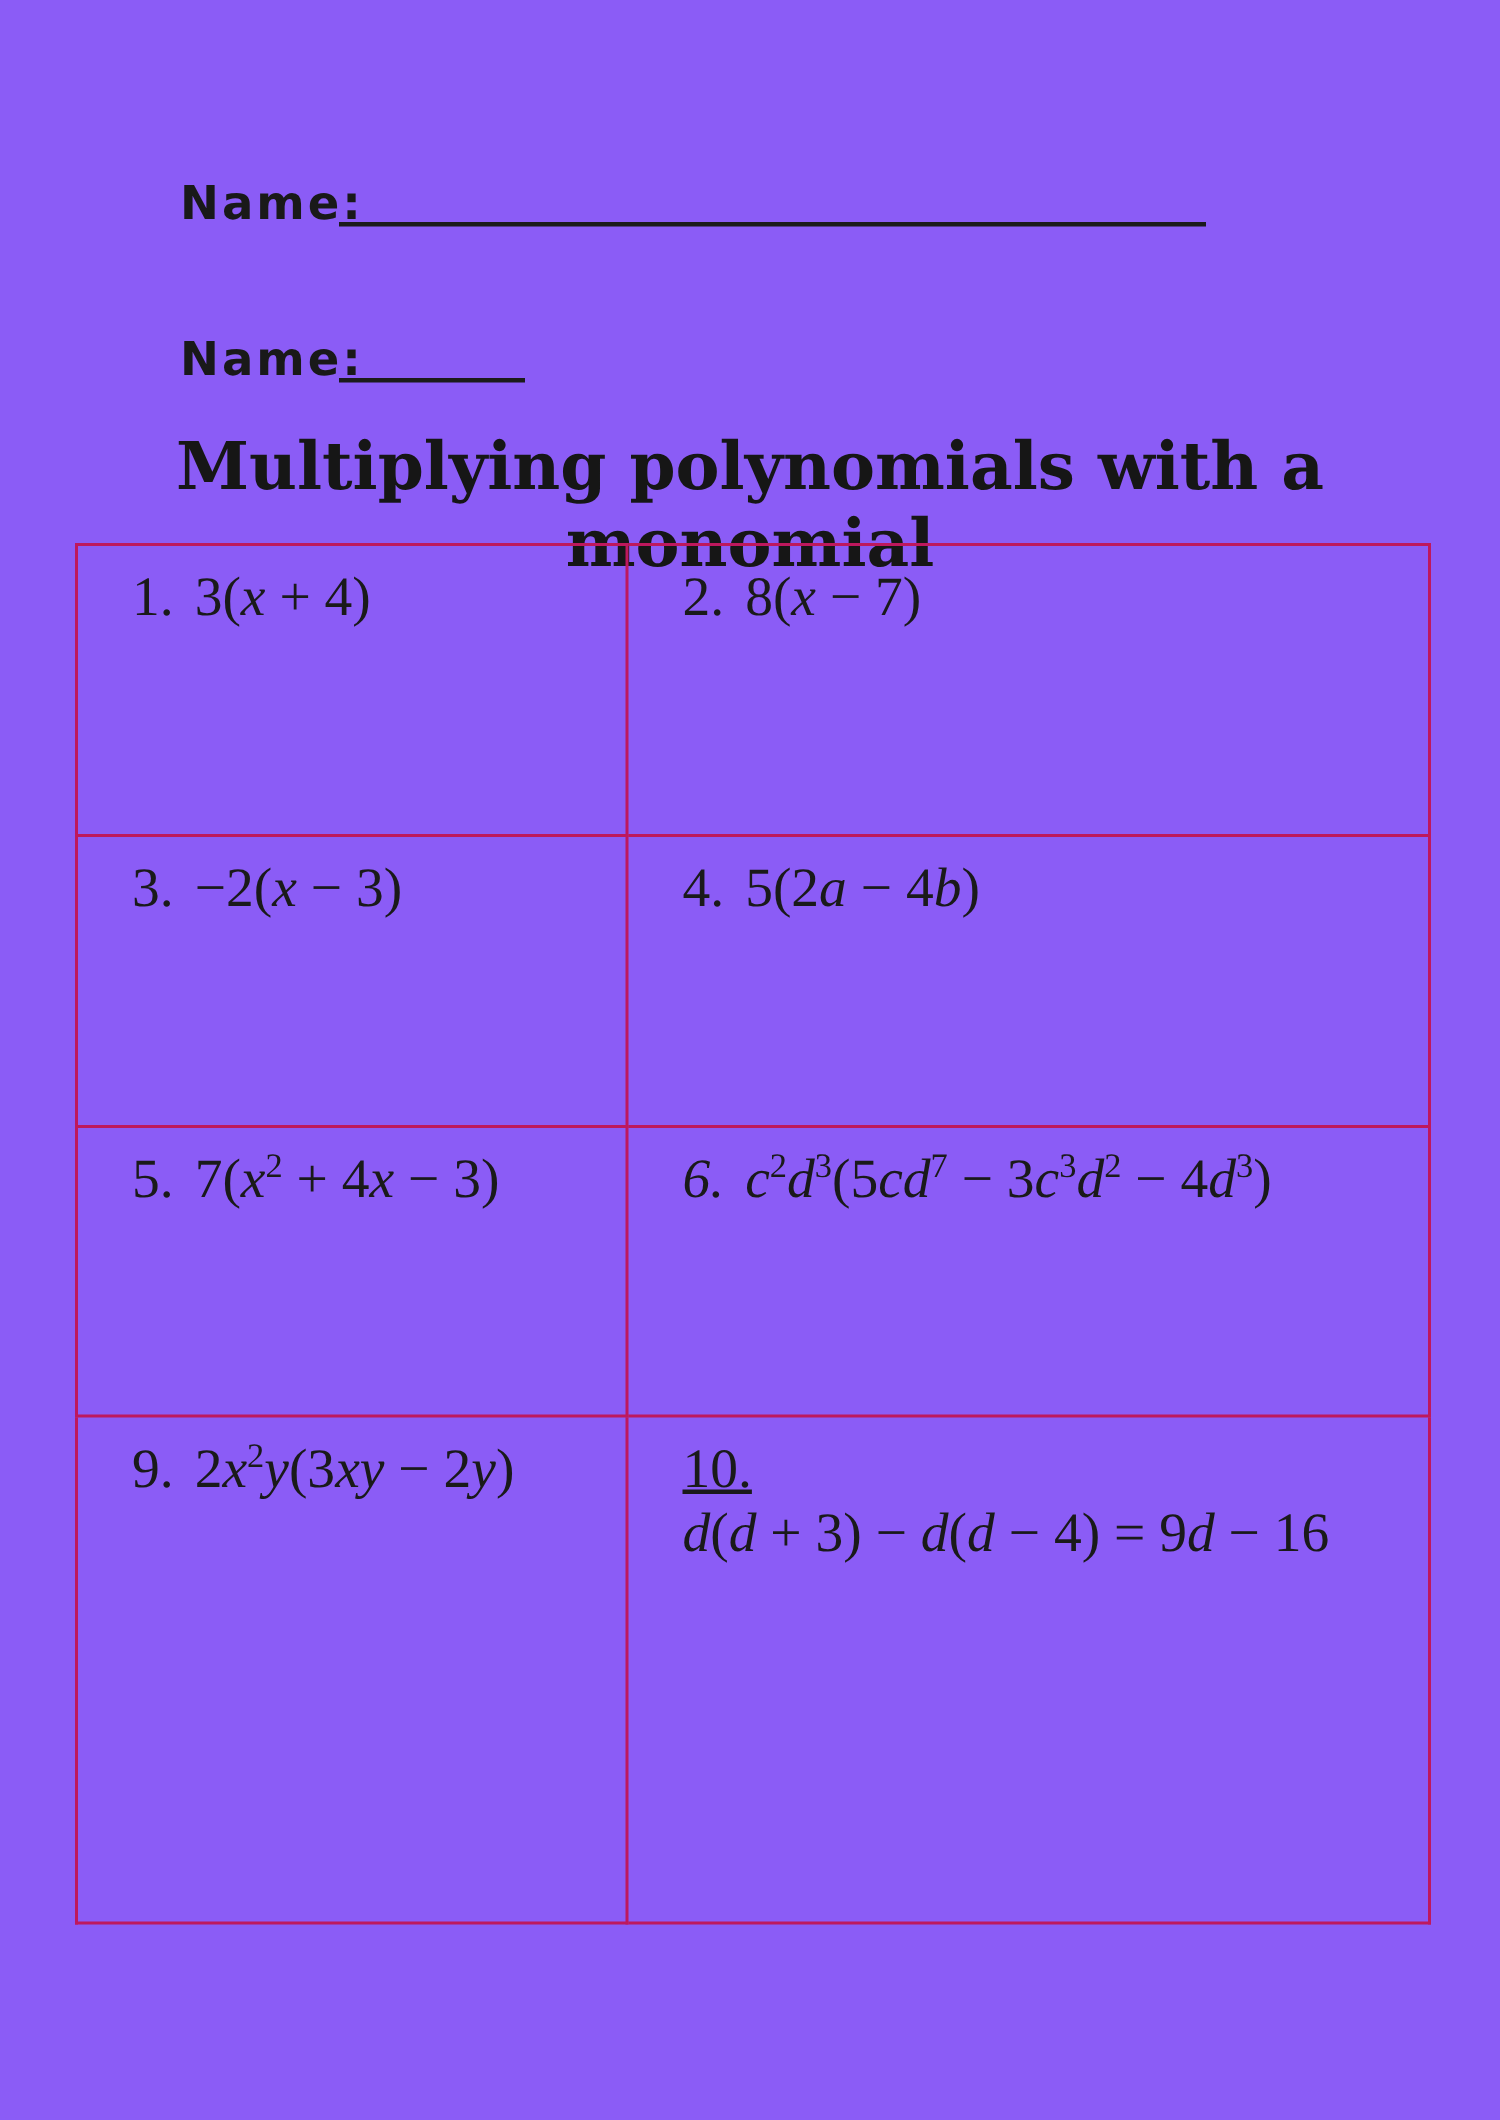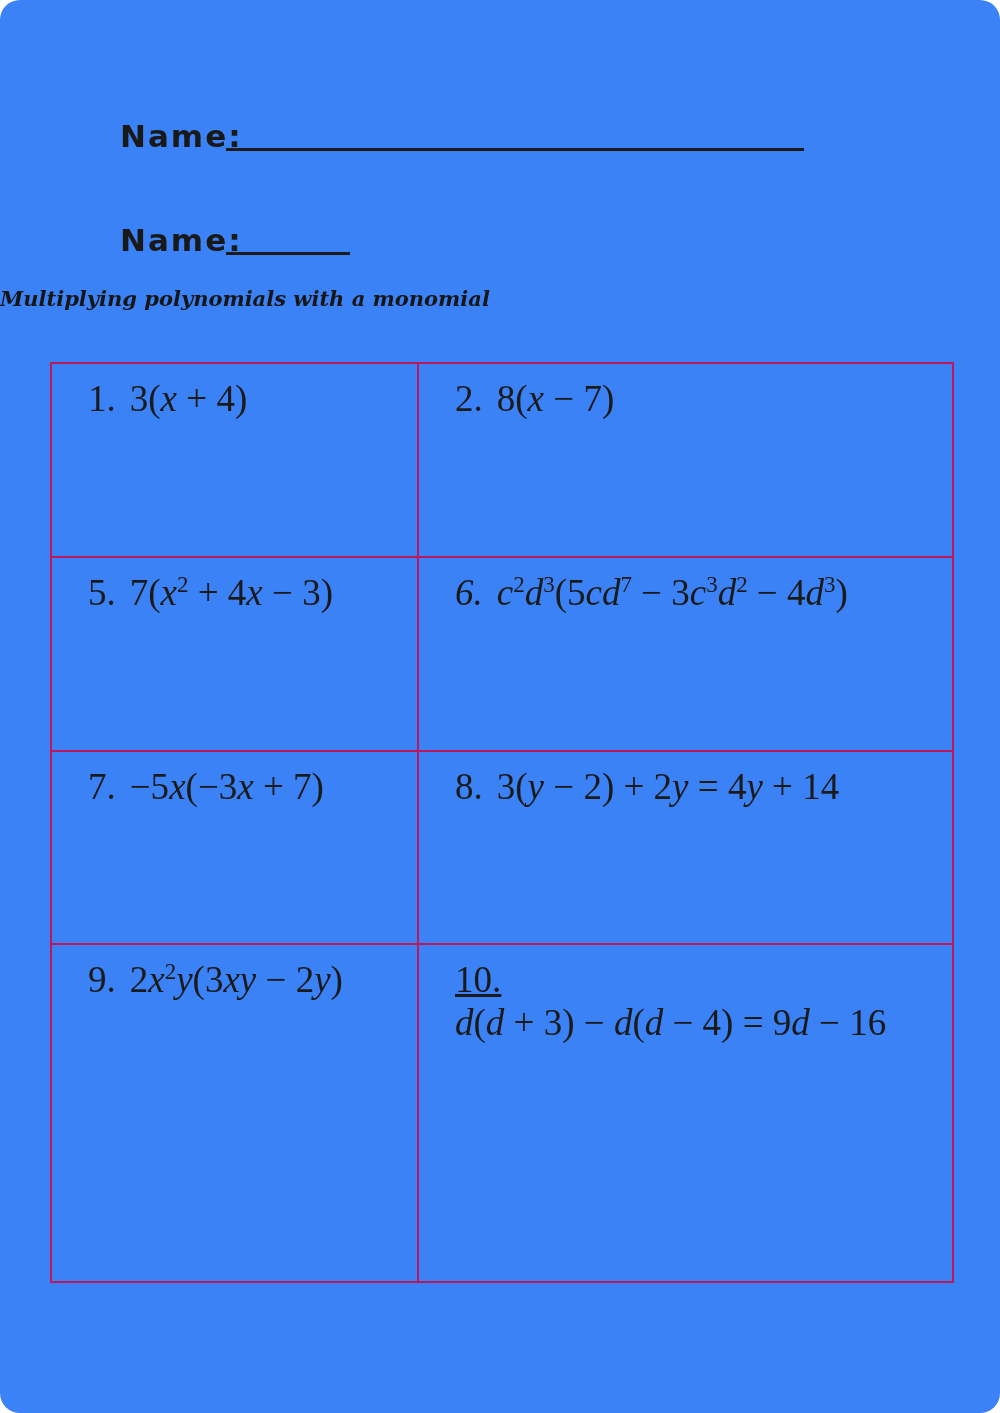--- a/index.html
+++ b/index.html
@@ -4,25 +4,24 @@
 <style>
   html, body {
     margin: 0;
     padding: 0;
     background: #ffffff;
   }
   .page {
     position: relative;
     width: 1000px;
     height: 1413px;
-    background: #3b82f6;
+    background: #8b5cf6;
     overflow: hidden;
     font-family: "Liberation Serif", serif;
     color: #1c1c1c;
-    border-radius: 20px;
   }
 
   
   .hand {
     font-family: "DejaVu Sans", sans-serif;
     font-weight: 600;
     letter-spacing: 2px;
     color: #191919;
   }
   .name-label {
@@ -53,25 +52,24 @@
     height: 32px;
     border-bottom: 3px solid #1b1b1b;
   }
 
   
   .title {
     position: absolute;
     left: 0;
     top: 286px;
     width: 100%;
-    text-align: left;
+    text-align: center;
     font-family: "DejaVu Serif", serif;
-    font-style: italic;
     font-weight: bold;
-    font-size: 21px;
+    font-size: 44px;
     color: #161616;
   }
 
   
   table.problems {
     position: absolute;
     left: 50px;
     top: 362px;
     width: 902px;
     height: 921px;
@@ -123,32 +121,32 @@
         <tr>
       <td>
         <span class="num">1.</span><span class="expr">3(<i>x</i> + 4)</span>
       </td>
       <td class="c-right">
         <span class="num">2.</span><span class="expr">8(<i>x</i> − 7)</span>
       </td>
     </tr>
     <tr>
       <td>
+        <span class="num">3.</span><span class="expr">−2(<i>x</i> − 3)</span>
+      </td>
+      <td class="c-right">
+        <span class="num">4.</span><span class="expr">5(2<i>a</i> − 4<i>b</i>)</span>
+      </td>
+    </tr>
+    <tr>
+      <td>
         <span class="num">5.</span><span class="expr">7(<i>x</i><sup>2</sup> + 4<i>x</i> − 3)</span>
       </td>
       <td class="c-right">
         <span class="num italic">6.</span><span class="expr"><i>c</i><sup>2</sup><i>d</i><sup>3</sup>(5<i>c</i><i>d</i><sup>7</sup> − 3<i>c</i><sup>3</sup><i>d</i><sup>2</sup> − 4<i>d</i><sup>3</sup>)</span>
-      </td>
-    </tr>
-    <tr>
-      <td>
-        <span class="num">7.</span><span class="expr">−5<i>x</i>(−3<i>x</i> + 7)</span>
-      </td>
-      <td class="c-right">
-        <span class="num">8.</span><span class="expr">3(<i>y</i> − 2) + 2<i>y</i> = 4<i>y</i> + 14</span>
       </td>
     </tr>
     <tr>
       <td>
         <span class="num">9.</span><span class="expr">2<i>x</i><sup>2</sup><i>y</i>(3<i>x</i><i>y</i> − 2<i>y</i>)</span>
       </td>
       <td class="c-right">
         <span class="num wide-gap">10.</span><span class="expr"><i>d</i>(<i>d</i> + 3) − <i>d</i>(<i>d</i> − 4) = 9<i>d</i> − 16</span>
       </td>
     </tr>

